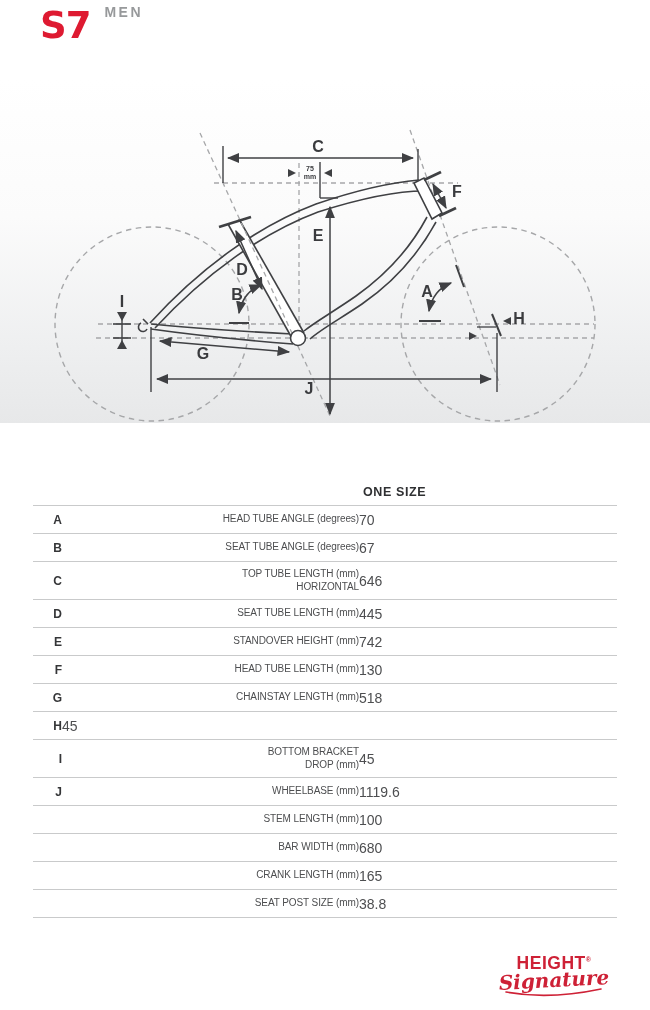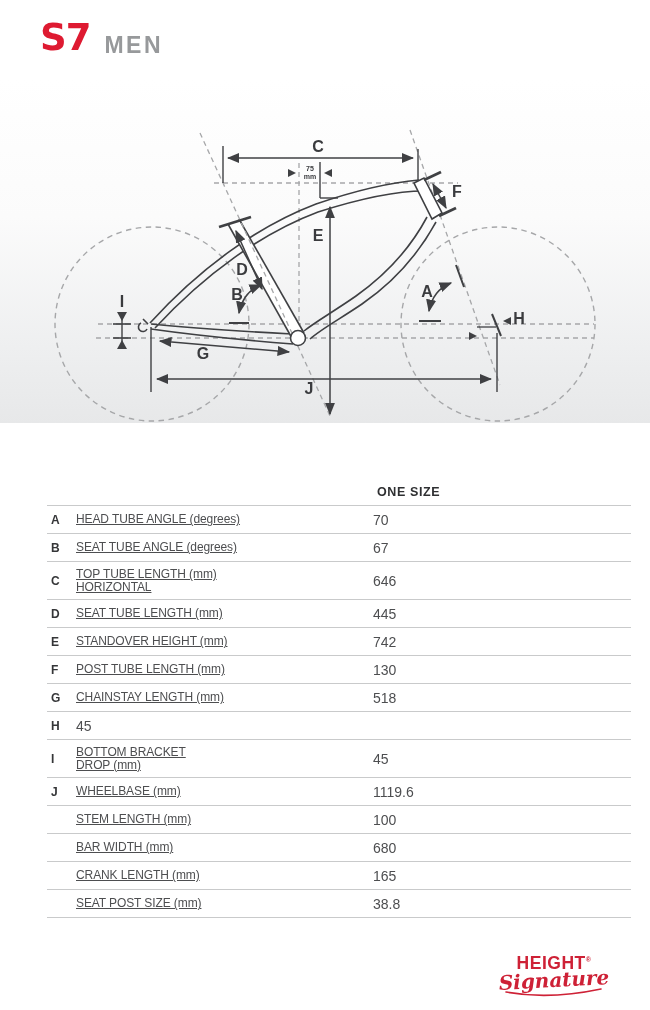--- a/index.html
+++ b/index.html
@@ -1,38 +1,38 @@
 <!DOCTYPE html>
 <html><head>
 <meta charset="utf-8">
 <style>
   html,body{margin:0;padding:0;background:#fff;}
   body{width:650px;height:1010px;position:relative;font-family:"Liberation Sans",sans-serif;overflow:hidden;}
 
   
-  .hdr{position:absolute;left:40px;top:16px;display:flex;align-items:flex-end;}
+  .hdr{position:absolute;left:40px;top:4px;display:flex;align-items:flex-start;}
   .hdr .model{font-family:"DejaVu Sans",sans-serif;font-weight:bold;font-size:37px;color:#de1a31;letter-spacing:-1px;}
-  .hdr .cat{font-weight:bold;font-size:23px;color:#97999b;letter-spacing:2.5px;margin-left:14px;}
+  .hdr .cat{font-weight:bold;font-size:14px;color:#97999b;letter-spacing:2.5px;margin-left:14px;}
 
   
   .diagram-wrap{position:absolute;left:0;top:80px;width:650px;height:343px;
     background:linear-gradient(180deg,#ffffff 0%,#fbfbfb 40%,#eeeff0 78%,#e7e8e9 100%);}
   .diagram-wrap svg{display:block;}
   .dim-label{font-family:"Liberation Sans",sans-serif;font-weight:bold;font-size:16px;fill:#3a3b3e;}
   .dim-small{font-family:"Liberation Sans",sans-serif;font-weight:bold;font-size:7px;fill:#3a3b3e;}
 
   
-  .spec{position:absolute;left:47px;top:480px;width:584px;color:#4d4e50;}
+  .spec{position:absolute;left:33px;top:480px;width:584px;color:#4d4e50;text-align:right;}
   .spec-head{height:25px;position:relative;}
   .spec-head .onesize{position:absolute;left:330px;top:5px;font-weight:bold;font-size:12.5px;color:#2f3032;letter-spacing:.6px;}
   .spec-body{border-top:1px solid #c9cacb;}
   .trow{display:flex;align-items:center;border-bottom:1px solid #c9cacb;min-height:27px;}
   .trow.two{min-height:37px;}
   .tletter{width:29px;padding-left:4px;font-weight:bold;font-size:12px;color:#353638;box-sizing:border-box;}
-  .tlabel{width:297px;font-size:12px;letter-spacing:-0.1px;line-height:12.5px;color:#4d4e50;text-decoration:underline;}
+  .tlabel{width:297px;font-size:10px;letter-spacing:-0.1px;line-height:12.5px;color:#4d4e50;}
   .tvalue{font-size:14px;color:#4d4e50;}
 
   
   .logo{position:absolute;right:36px;bottom:12px;text-align:center;color:#ce2136;width:120px;}
   .logo .brand{font-weight:bold;font-size:17.5px;letter-spacing:.5px;white-space:nowrap;}
   .logo .brand sup{font-size:7px;vertical-align:super;}
   .logo .script{font-family:"DejaVu Serif",serif;font-style:italic;font-weight:bold;font-size:20px;
     margin-top:-6px;transform:rotate(-3deg);}
   .logo svg{display:block;margin:-4px auto 0;}
 </style>
@@ -194,21 +194,21 @@
     <div class="tletter">E</div>
     <div class="tlabel">
           <div>STANDOVER HEIGHT (mm)</div>
         </div>
     <div class="tvalue">742</div>
   </div>
 
   <div class="trow">
     <div class="tletter">F</div>
     <div class="tlabel">
-          <div>POST TUBE LENGTH (mm)</div>
+          <div>HEAD TUBE LENGTH (mm)</div>
         </div>
     <div class="tvalue">130</div>
   </div>
 
   <div class="trow">
     <div class="tletter">G</div>
     <div class="tlabel">
           <div>CHAINSTAY LENGTH (mm)</div>
         </div>
     <div class="tvalue">518</div>

